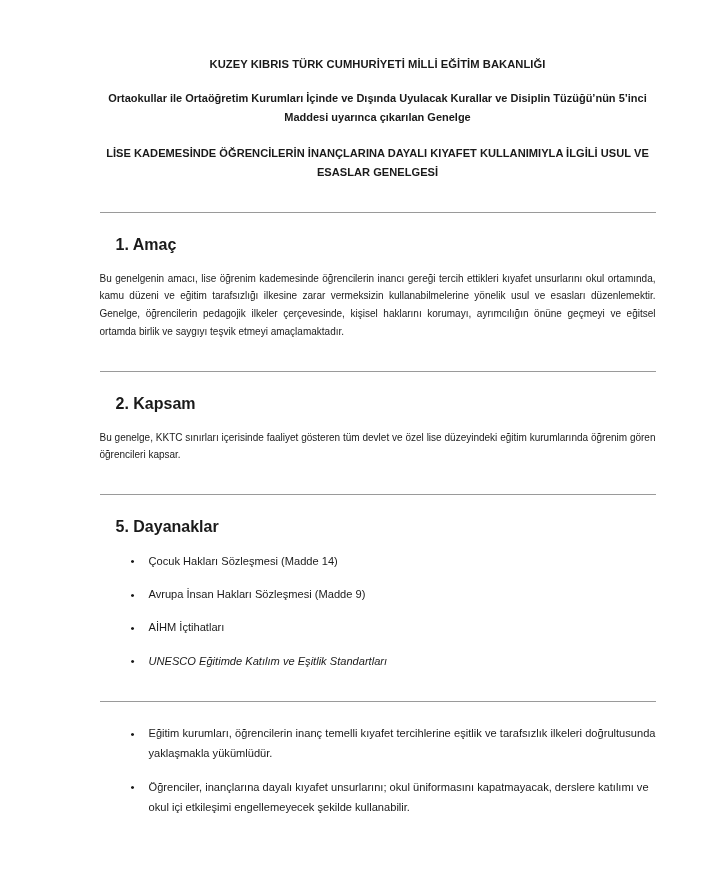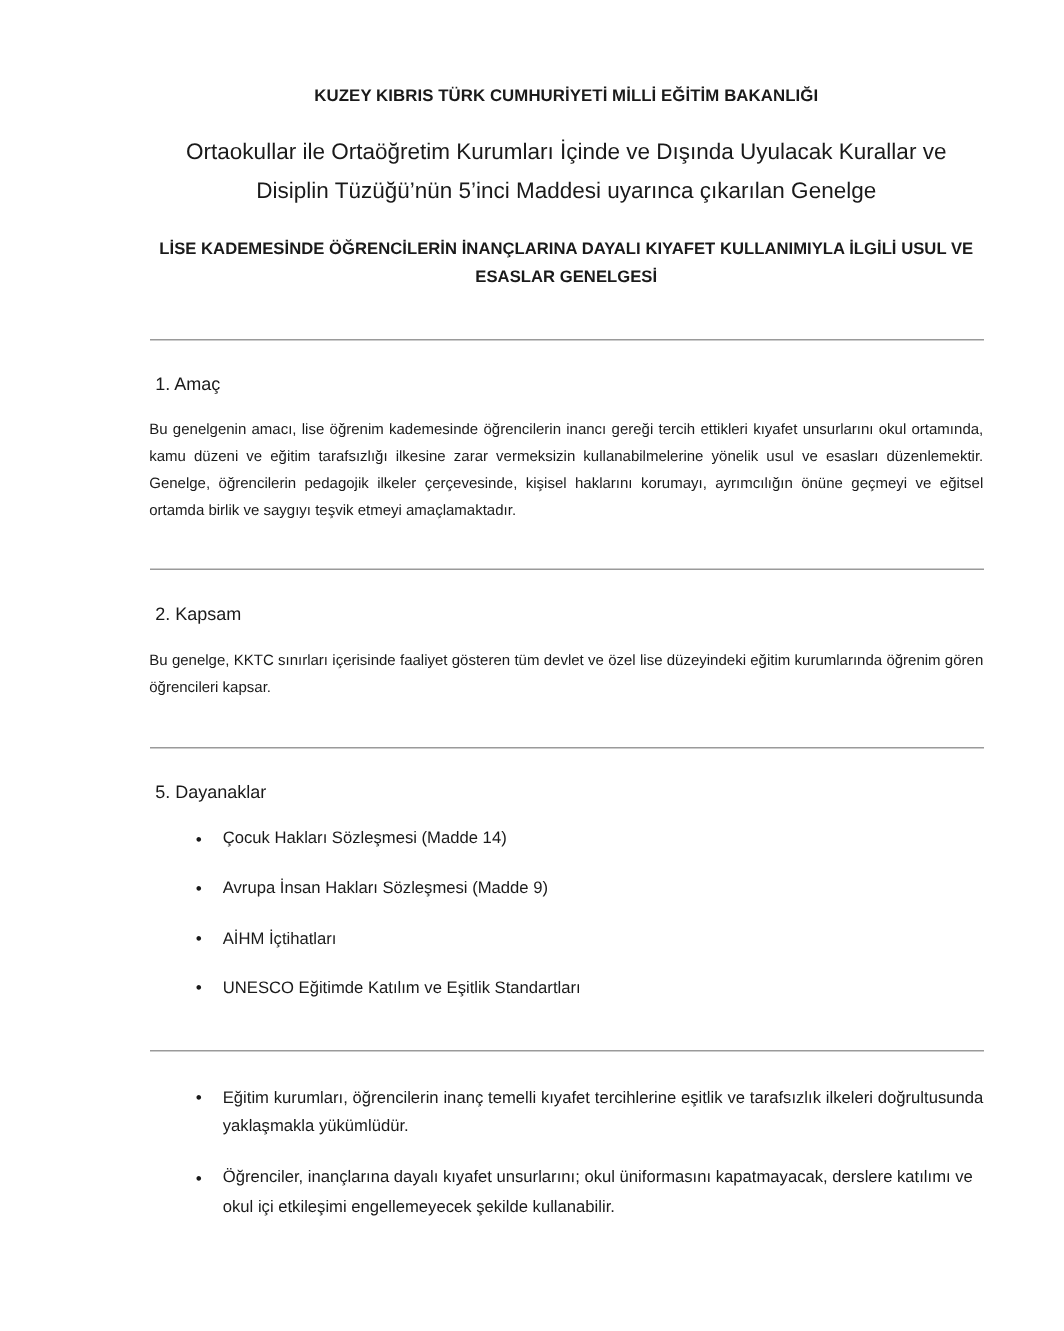--- a/index.html
+++ b/index.html
@@ -42,22 +42,22 @@
     font-size: 11.2px;
     font-weight: bold;
     text-align: center;
     letter-spacing: 0.005em;
     line-height: 1.5;
     margin: 0;
     padding: 0 4px;
   }
 
   .doc-title-sub {
-    font-size: 15px;
-    font-weight: normal;
+    font-size: 11px;
+    font-weight: bold;
     text-align: center;
     line-height: 1.72;
     margin: 0;
     padding: 16px 2px 0 2px;
   }
 
   .doc-title-scope {
     font-size: 11.1px;
     font-weight: bold;
     text-align: center;
@@ -74,23 +74,23 @@
     margin: 0;
     width: 556px;
     height: 0;
   }
 
   .rule-gap-top    { height: 30px; }
   .rule-gap-bottom { height: 22px; }
 
   
   .section-heading {
-    font-size: 12px;
-    font-weight: normal;
-    margin: 0 0 14px 4px;
+    font-size: 16px;
+    font-weight: bold;
+    margin: 0 0 14px 16px;
     line-height: 1.3;
   }
 
   .body-text {
     font-size: 10px;
     line-height: 1.78;
     text-align: justify;
     text-justify: inter-word;
     margin: 0;
     hyphens: none;
@@ -118,21 +118,21 @@
     font-size: 11.5px;
     line-height: 1.78;
     color: #1a1a1a;
   }
 
   
   .refs-list .bullet-item {
     margin-bottom: 13.5px;
     white-space: nowrap;
   }
-  .refs-list .bullet-item:last-child { margin-bottom: 0; }
+  .refs-list .bullet-item:last-child { margin-bottom: 0; font-style: italic; }
 
   
   .principles-list .bullet-item {
     margin-bottom: 14px;
   }
   .principles-list .bullet-item:last-child { margin-bottom: 0; }
 
   .principles-list .bullet-item.justified { text-align: justify; }
   .principles-list .bullet-item.ragged    { text-align: left; }
 

